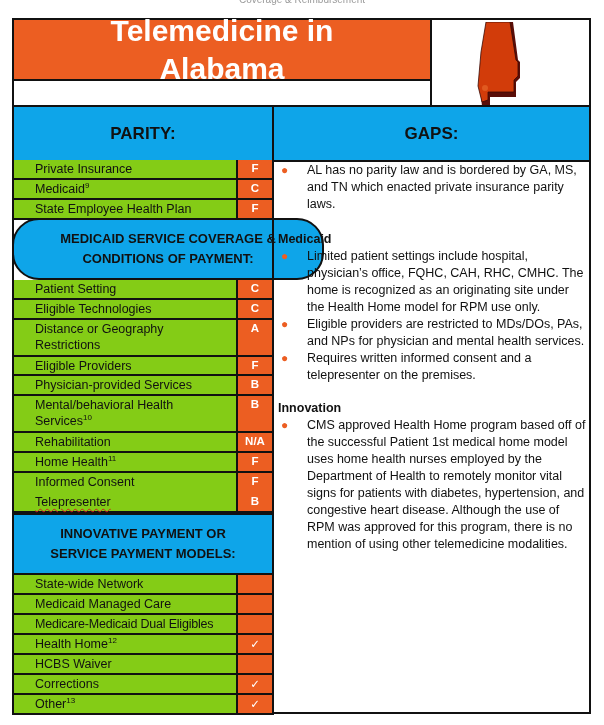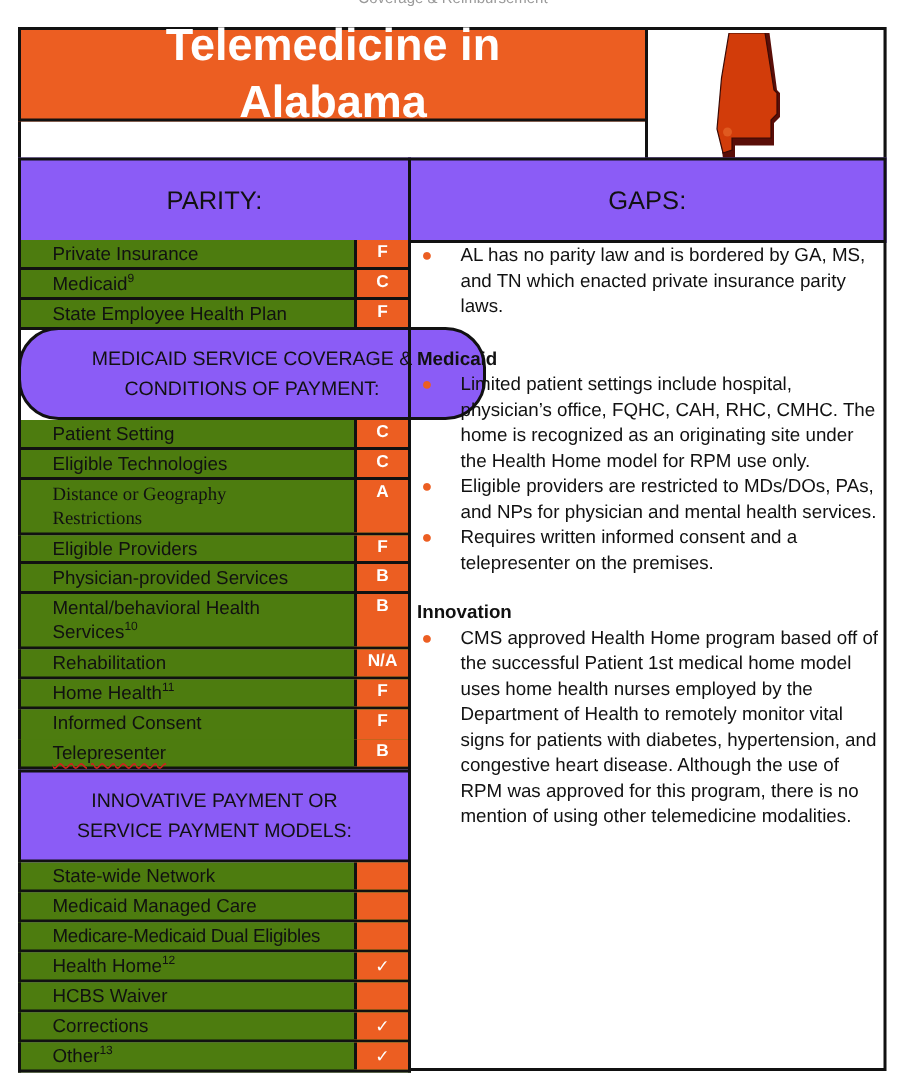--- a/index.html
+++ b/index.html
@@ -9,28 +9,28 @@
               font-size:10px; color:#9a9a9a; }
   .frame { position:absolute; left:12px; top:18px; width:579px; height:696px;
            border:2px solid #111; box-sizing:border-box; background:#fff; }
   .title-band { position:absolute; left:12px; top:18px; width:420px; height:63px;
                 background:#ec5e22; border:2px solid #111; box-sizing:border-box;
                 border-right:2px solid #111; display:flex; align-items:center; justify-content:center; }
   .title-text { color:#fff; font-weight:bold; font-size:30px; line-height:38px; text-align:center; }
   .map-cell { position:absolute; left:430px; top:18px; width:161px; height:89px;
               border:2px solid #111; box-sizing:border-box; background:#fff; }
   .map-cell svg { position:absolute; left:44px; top:2px; }
-  .gray { background:#8b5cf6; position:absolute; box-sizing:border-box; border:2px solid #111;
-          display:flex; align-items:center; justify-content:center; text-align:center; font-weight:normal; }
+  .gray { background:#0ea5e9; position:absolute; box-sizing:border-box; border:2px solid #111;
+          display:flex; align-items:center; justify-content:center; text-align:center; font-weight:bold; }
   .h-parity { left:12px; top:105px; width:262px; height:57px; font-size:17px; }
   .h-gaps { left:272px; top:105px; width:319px; height:57px; font-size:17px; }
   .h-medicaid { left:12px; top:218px; width:312px; height:62px; font-size:13px; line-height:20px;border-radius:27px; }
   .h-innov { left:12px; top:513px; width:262px; height:62px; font-size:13px; line-height:20px; }
   .row { position:absolute; left:12px; width:262px; box-sizing:border-box;
-         border:2px solid #111; border-top:none; background:#4d7c0f; }
+         border:2px solid #111; border-top:none; background:#84cc16; }
   .row .label { position:absolute; left:21px; top:1px; width:200px; font-size:12.5px; line-height:16px; }
   .row .grade { position:absolute; left:222px; top:0; bottom:0; width:36px; background:#ec5e22;
                 color:#fff; font-weight:bold; font-size:11.5px; text-align:center; padding-top:2px; box-sizing:border-box;
                 border-left:2px solid #111; }
   sup { font-size:8px; line-height:0; vertical-align:super; }
   .squiggle { text-decoration: underline wavy #d02020; text-decoration-thickness:1px; text-underline-offset:2px; }
   .gaps { position:absolute; left:278px; top:162px; width:310px; font-size:12.5px; line-height:17px; }
   .gaps .sect { font-weight:bold; margin-top:10px; }
   .gaps ul { list-style:none; margin:0; padding:0; }
   .gaps li { position:relative; padding-left:29px; }
@@ -83,21 +83,21 @@
 
 <div class="row" style="top:280px;height:20px;text-decoration:underline;">
   <span class="label"><span>Patient Setting</span></span>
   <span class="grade">C</span>
 </div>
 <div class="row" style="top:300px;height:20px;">
   <span class="label"><span>Eligible Technologies</span></span>
   <span class="grade">C</span>
 </div>
 <div class="row" style="top:320px;height:37px;">
-  <span class="label" style="width:170px;font-family:Liberation Serif, serif;"><span>Distance or Geography Restrictions</span></span>
+  <span class="label" style="width:170px;"><span>Distance or Geography Restrictions</span></span>
   <span class="grade">A</span>
 </div>
 <div class="row" style="top:357px;height:19px;">
   <span class="label"><span>Eligible Providers</span></span>
   <span class="grade">F</span>
 </div>
 <div class="row" style="top:376px;height:20px;">
   <span class="label"><span>Physician-provided Services</span></span>
   <span class="grade">B</span>
 </div>

